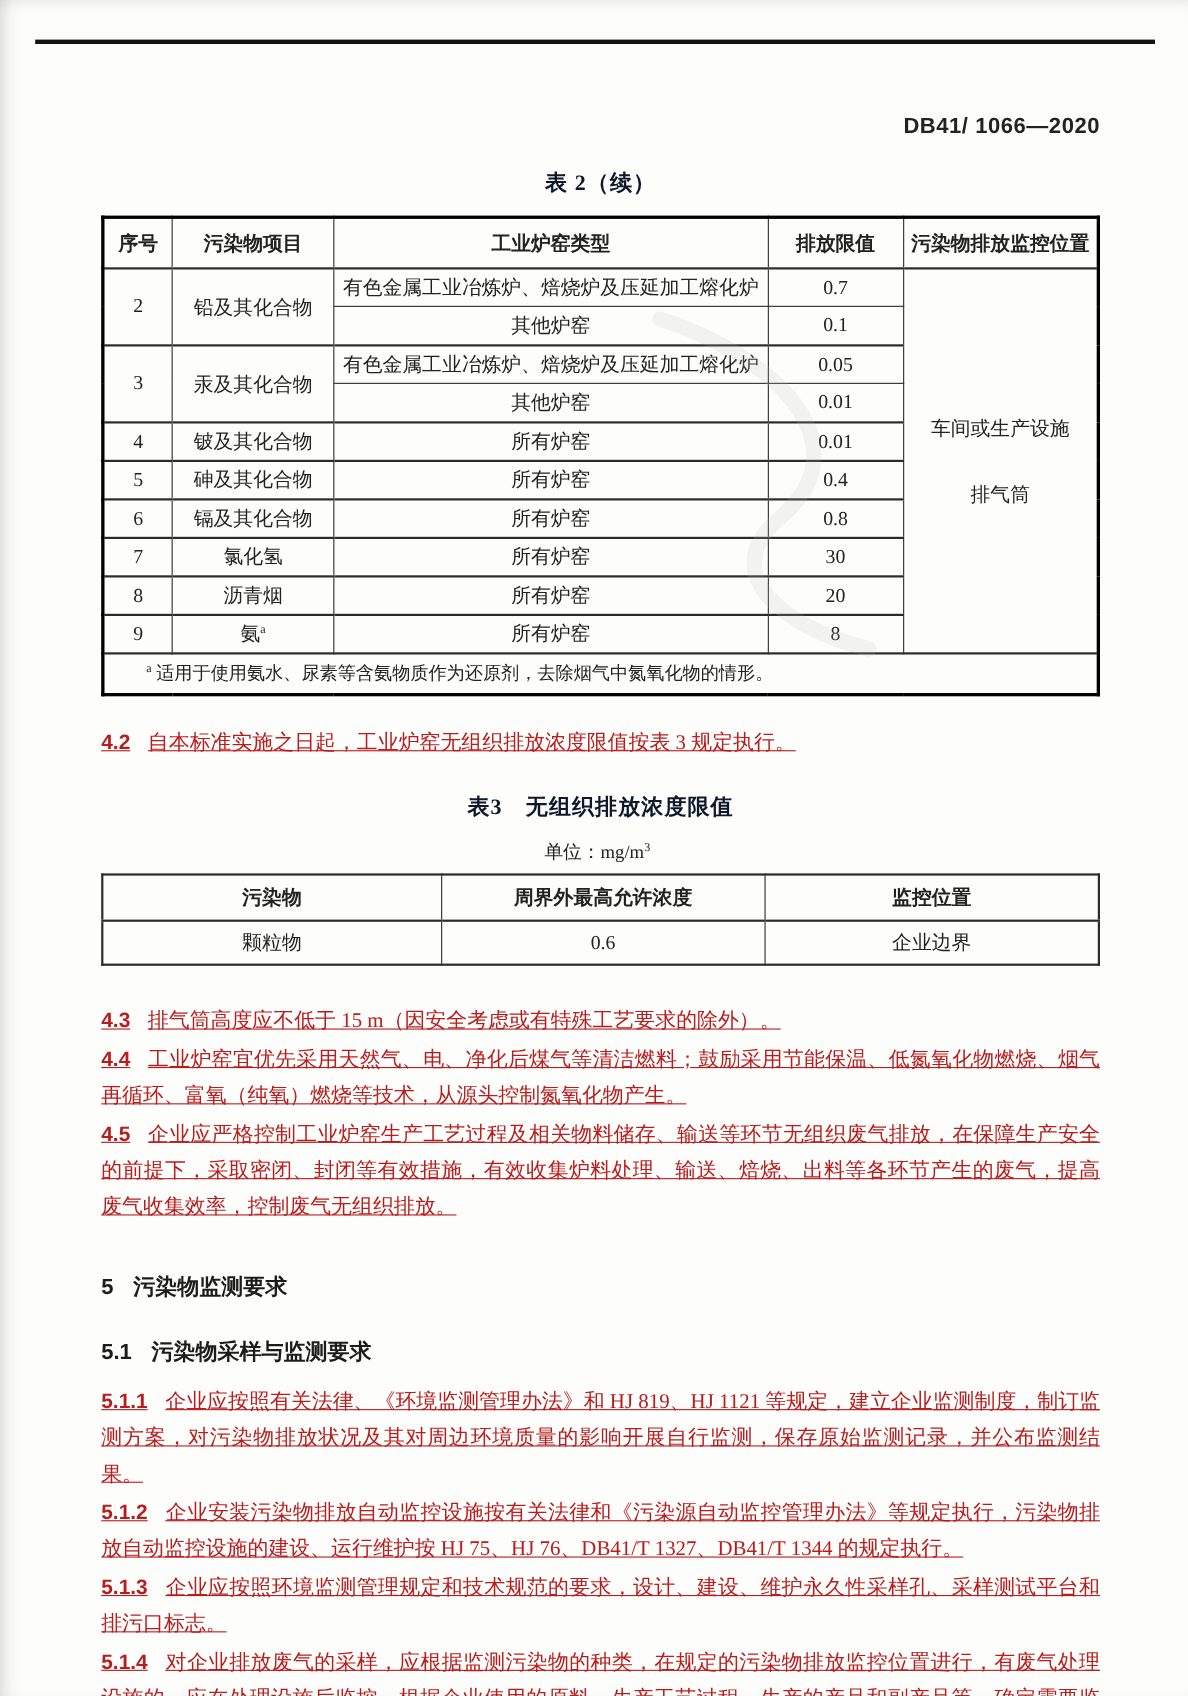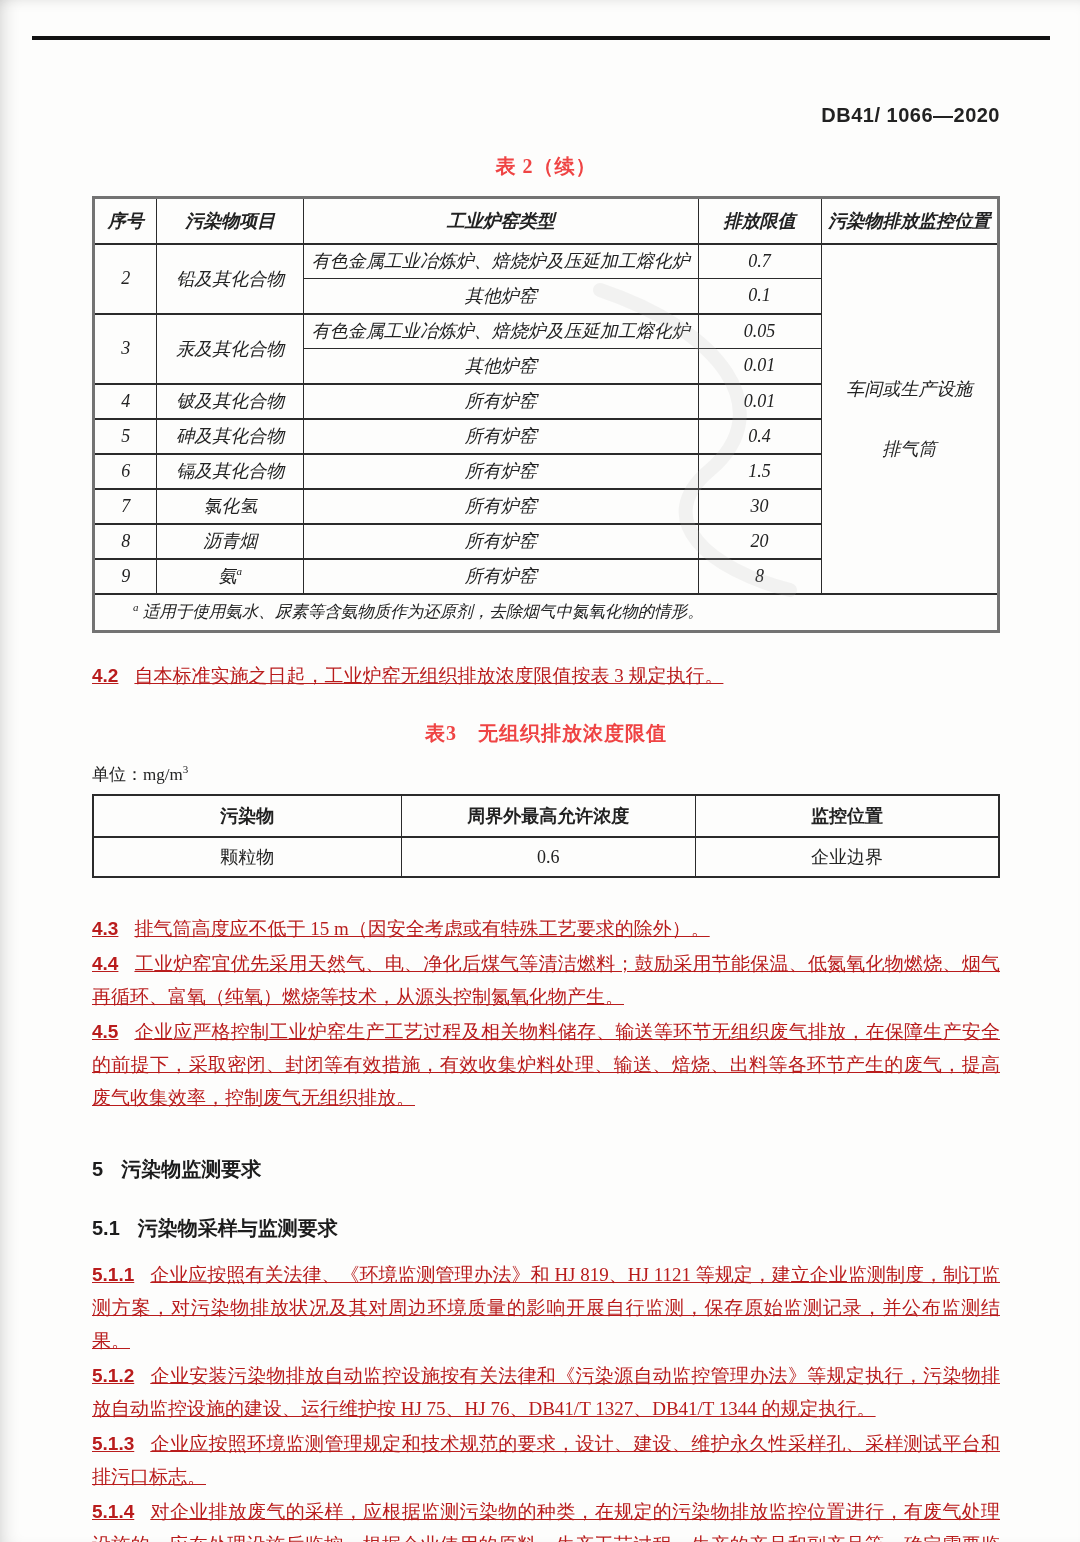--- a/index.html
+++ b/index.html
@@ -9,25 +9,25 @@
     overflow:hidden;
     box-shadow:inset 14px 0 20px -14px rgba(0,0,0,.20), inset 0 10px 16px -12px rgba(0,0,0,.12);
   }
   .top-rule{position:absolute;left:32px;right:30px;top:36px;height:4px;background:#121212;}
   .content{padding:104px 80px 40px 92px;}
   .doc-code{
     text-align:right;font-family:"Liberation Sans","DejaVu Sans",sans-serif;
     font-weight:bold;font-size:20px;letter-spacing:.5px;color:#222;
   }
   .tbl-title{
-    text-align:center;font-weight:bold;font-size:20px;letter-spacing:1px;color:#ef4444;
+    text-align:center;font-weight:bold;font-size:20px;letter-spacing:1px;color:#0f172a;
     margin-top:26px;margin-bottom:16px;
   }
   table{border-collapse:collapse;width:100%;table-layout:fixed;background:transparent;}
-  .t2{border:3px solid #737373;font-style:italic;}
+  .t2{border:3px solid #000000;}
   .t2 th,.t2 td{
     border:1.5px solid #2b2b2b;text-align:center;vertical-align:middle;
     font-size:18px;padding:2px 4px;color:#222;
   }
   .t2 thead tr{height:46px;}
   .t2 thead th{font-weight:bold;border-bottom:2.5px solid #2b2b2b;}
   .t2 tbody tr{height:35px;}
   .t2 tr.grp td{border-top:2.2px solid #2b2b2b;}
   .t2 td.monitor{font-size:18px;}
   .t2 td.monitor div+div{margin-top:36px;}
@@ -37,21 +37,21 @@
   }
   sup{font-size:11px;line-height:0;}
   .clause{margin:0;text-align:justify;font-size:19px;line-height:33px;color:#b91c1c;text-decoration:underline;}
   .clause .num{
     font-family:"Liberation Sans","DejaVu Sans",sans-serif;font-weight:bold;
     margin-right:16px;white-space:nowrap;
   }
   .mt26{margin-top:26px;}
   .t3-title{margin-top:28px;margin-bottom:0;}
   .unit-line{
-    text-align:left;font-size:17px;margin-top:16px;margin-bottom:8px;padding-right:6px;color:#222;
+    text-align:center;font-size:17px;margin-top:16px;margin-bottom:8px;padding-right:6px;color:#222;
   }
   .t3{border:2.5px solid #2b2b2b;}
   .t3 th,.t3 td{
     border:1.5px solid #2b2b2b;text-align:center;vertical-align:middle;font-size:18px;color:#222;
   }
   .t3 thead tr{height:42px;}
   .t3 thead th{font-weight:bold;border-bottom:2.2px solid #2b2b2b;margin-top:14px;}
   .t3 tbody tr{height:40px;}
   .sec-gap{margin-top:34px;}
   .para-gap{margin-top:2px;}
@@ -133,21 +133,21 @@
         <tr class="grp">
           <td>5</td>
           <td>砷及其化合物</td>
           <td>所有炉窑</td>
           <td>0.4</td>
         </tr>
         <tr class="grp">
           <td>6</td>
           <td>镉及其化合物</td>
           <td>所有炉窑</td>
-          <td>1.5</td>
+          <td>0.8</td>
         </tr>
         <tr class="grp">
           <td>7</td>
           <td>氯化氢</td>
           <td>所有炉窑</td>
           <td>30</td>
         </tr>
         <tr class="grp">
           <td>8</td>
           <td>沥青烟</td>

